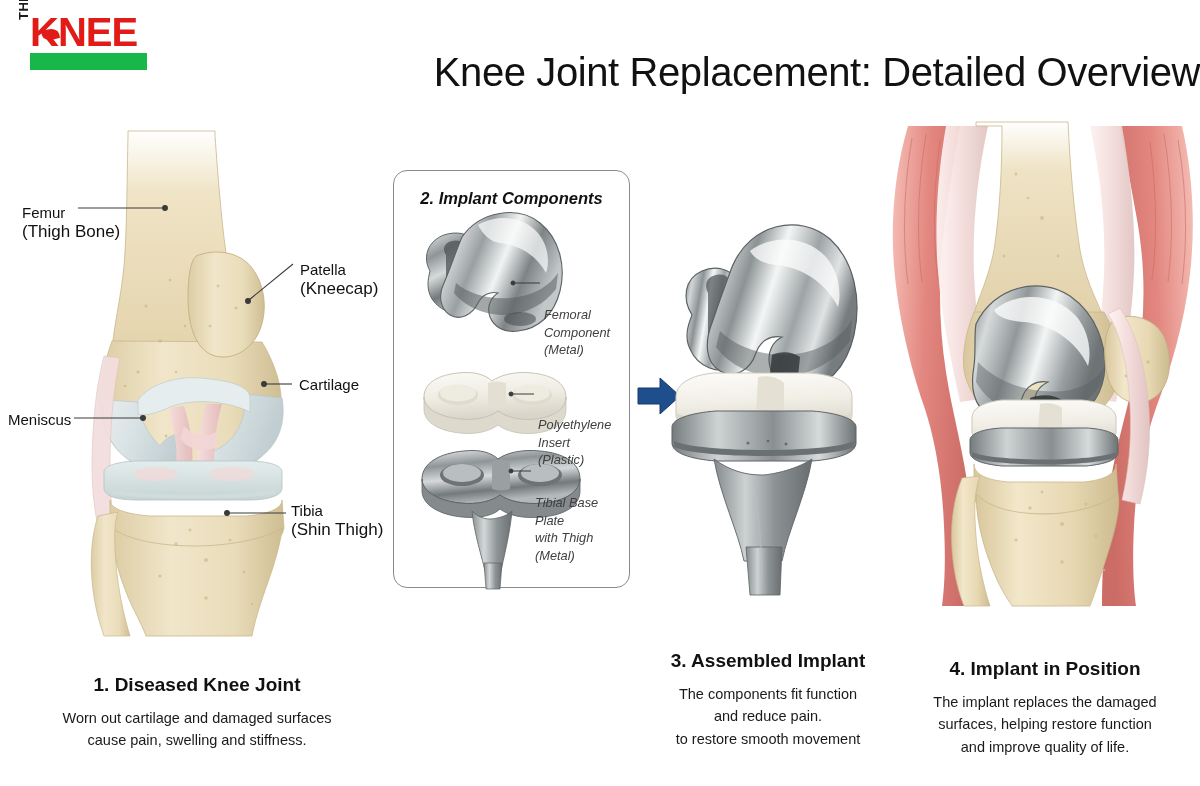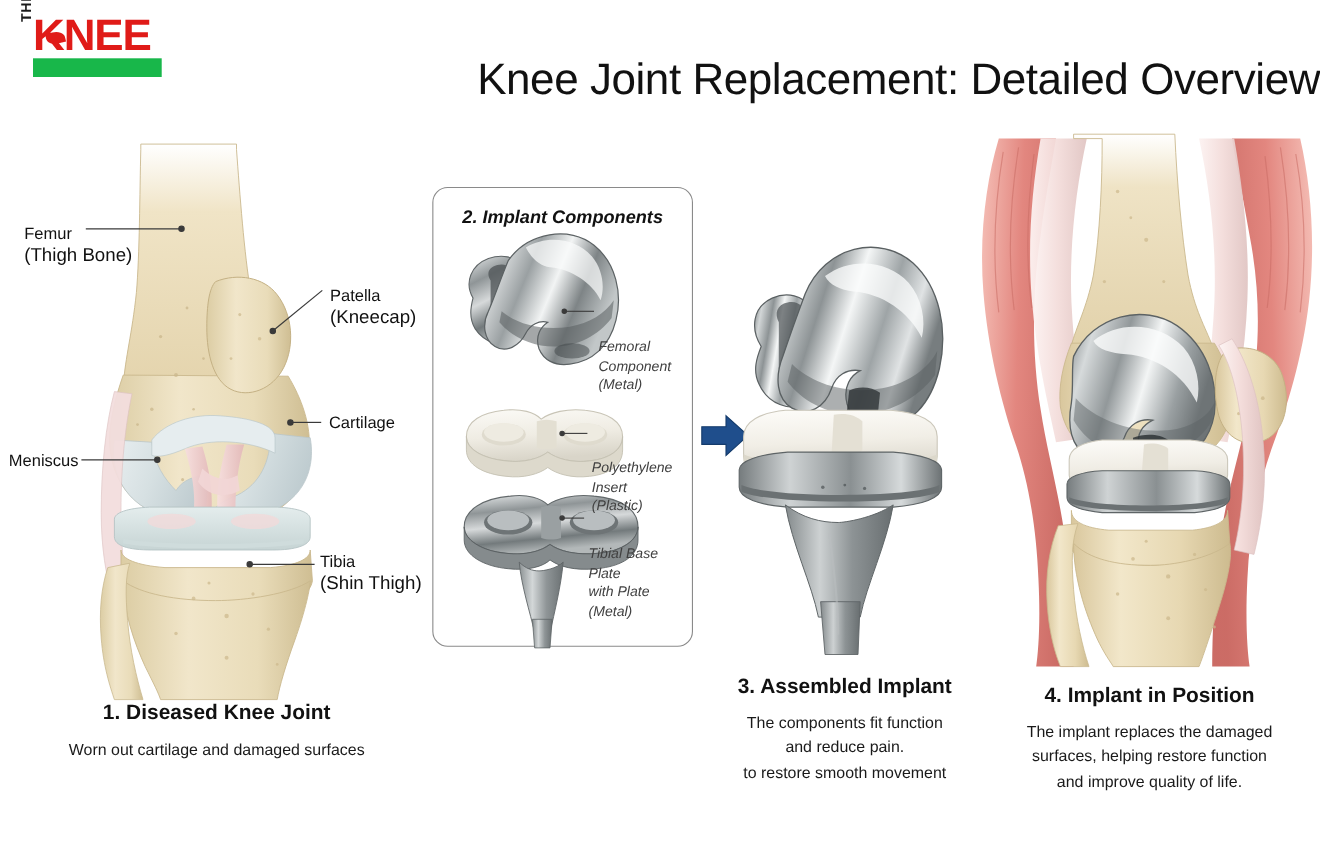--- a/index.html
+++ b/index.html
@@ -39,21 +39,21 @@
   
   .title {
     position:absolute; left:16px; right:0; top:50px; text-align:right;
     font-size:40px; font-weight:400; color:#111; letter-spacing:-.4px;
   }
 
   
   .panel { position:absolute; }
 
   .cap-head {
-    text-align:center; font-weight:700; color:#111; font-size:19px;
+    text-align:center; font-weight:700; color:#111; font-size:19px;margin-top:36px;
   }
   .cap-body {
     text-align:center; color:#1a1a1a; font-size:14.5px; line-height:1.55;
     margin-top:11px;
   }
 
   
   .lbl { position:absolute; font-size:15px; color:#111; line-height:1.22; white-space:nowrap; }
   .lbl .sub { font-size:17px; }
 
@@ -245,20 +245,21 @@
     <div class="lbl" style="left:291px;top:366px;">
       <div>Tibia</div>
       <div class="sub">(Shin Thigh)</div>
     </div>
   </div>
 
   <div class="panel" style="left:12px;top:638px;width:370px;">
     <div class="cap-head">1. Diseased Knee Joint</div>
     <div class="cap-body">
       <div>Worn out cartilage and damaged surfaces</div>
+      <div>cause pain, swelling and stiffness.</div>
     </div>
   </div>
 
   <div class="implant-box">
     <div class="implant-title">2. Implant Components</div>
 
     <svg style="position:absolute;left:0;top:0;" width="237" height="418" viewBox="0 0 237 418">
       <defs>
         <linearGradient id="mg1" x1="0" y1="0" x2="1" y2="0.4">
           <stop offset="0" stop-color="#6d7375"></stop>
@@ -359,21 +360,21 @@
       <div>Component</div>
       <div>(Metal)</div>
     </div>
     <div class="comp-lbl" style="left:144px;top:206px;">
       <div>Polyethylene</div>
       <div>Insert</div>
       <div>(Plastic)</div>
     </div>
     <div class="comp-lbl" style="left:141px;top:284px;">
       <div>Tibial Base Plate</div>
-      <div>with Plate</div>
+      <div>with Thigh</div>
       <div>(Metal)</div>
     </div>
   </div>
 
   <div class="arrow">
     <svg width="46" height="46" viewBox="0 0 46 46">
       <path d="M2 15 L24 15 L24 5 L44 23 L24 41 L24 31 L2 31 Z" fill="#1f4e8c" stroke="#143b6b" stroke-width="1"></path>
     </svg>
   </div>
 

